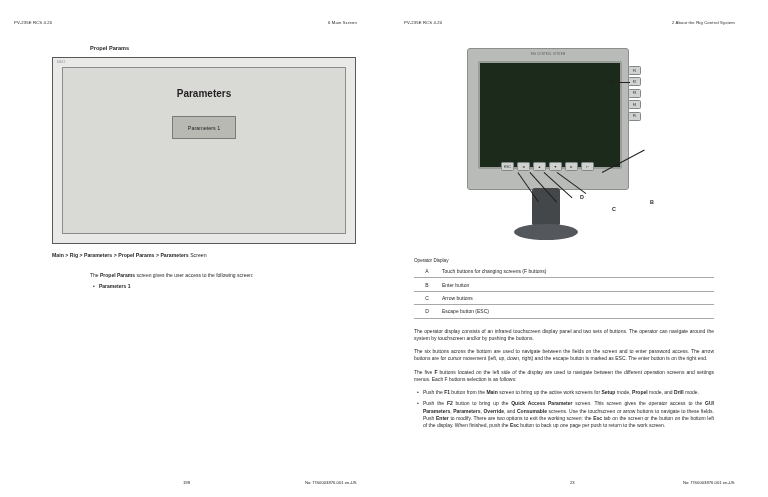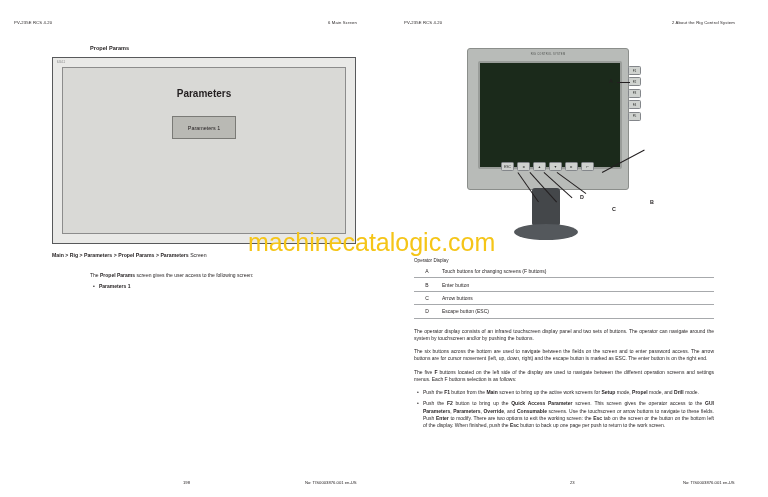--- a/index.html
+++ b/index.html
@@ -418,14 +418,13 @@
         <li>Push the <b>F2</b> button to bring up the <b>Quick Access Parameter</b> screen. This screen gives the operator access to the <b>GUI Parameters</b>, <b>Parameters</b>, <b>Override</b>, and <b>Consumable</b> screens. Use the touchscreen or arrow buttons to navigate to these fields. Push <b>Enter</b> to modify. There are two options to exit the working screen: the <b>Esc</b> tab on the screen or the button on the bottom left of the display. When finished, push the <b>Esc</b> button to back up one page per push to return to the work screen.</li>
       </ul>
     </div>
   </div>
 
   <div class="ftr ftr-lpage">198</div>
   <div class="ftr ftr-lno">No: TIS0003876.001 en-US</div>
   <div class="ftr ftr-rpage">23</div>
   <div class="ftr ftr-rno">No: TIS0003876.001 en-US</div>
 
-  <div class="watermark">machinecatalogic.com</div>
 </div>
 
 </body></html>

